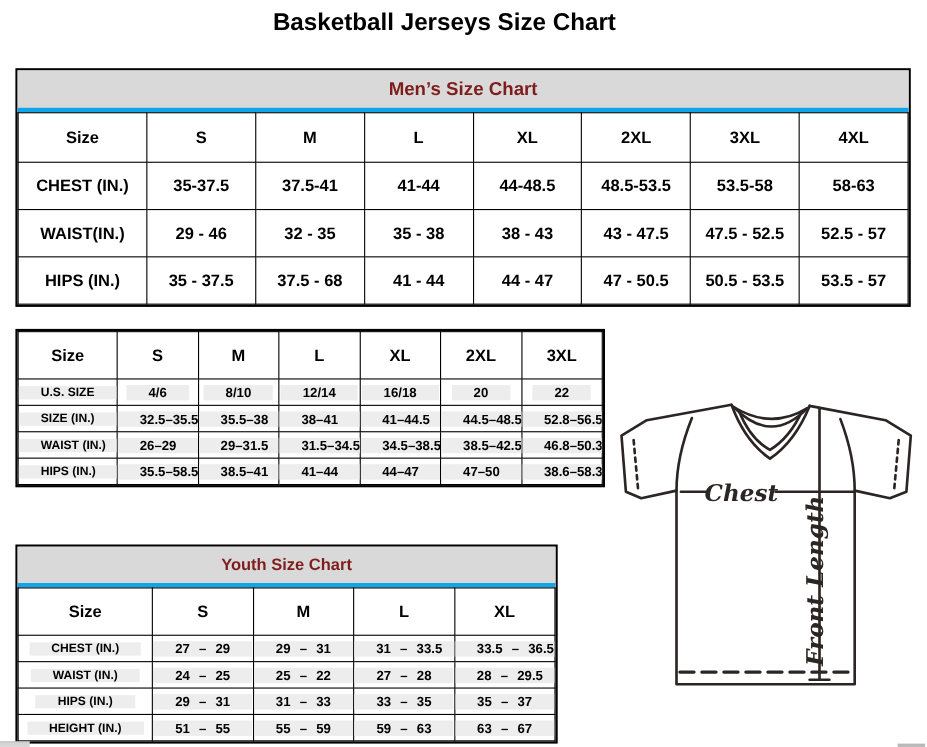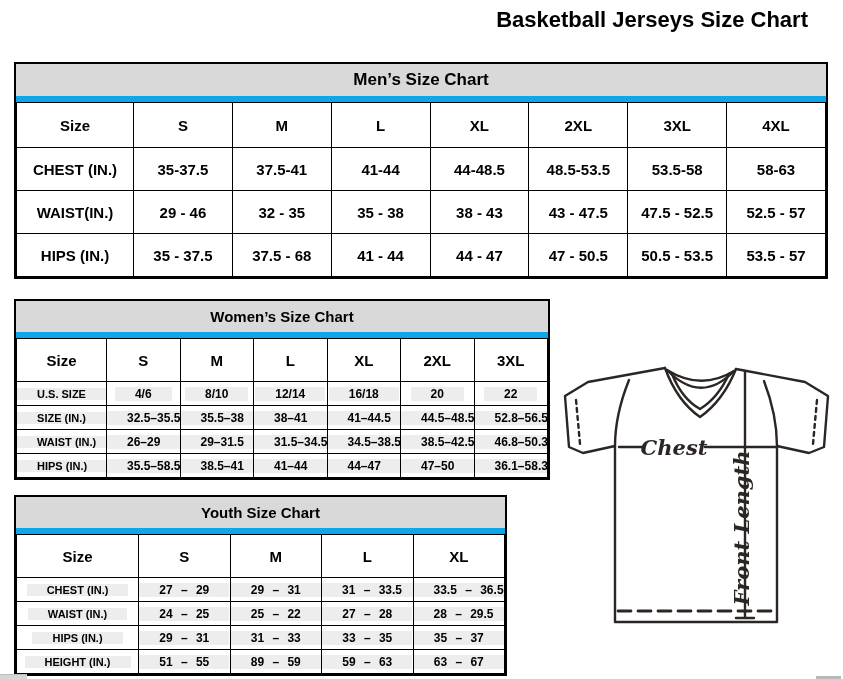--- a/index.html
+++ b/index.html
@@ -1,25 +1,25 @@
 <!DOCTYPE html>
 <html><head>
 <meta charset="utf-8">
 <style>
   *{margin:0;padding:0;box-sizing:border-box}
   html,body{background:#fff}
   body{font-family:"Liberation Sans",sans-serif;color:#000}
   #screen{position:relative;width:843px;height:679px;background:#fff;overflow:hidden}
 
-  .page-title{position:absolute;top:7px;left:0;width:808px;text-align:right;
+  .page-title{position:absolute;top:7px;left:0;width:808px;text-align:center;
               font-size:22px;font-weight:bold;color:#000}
 
   .chart{position:absolute;border:2px solid #000;background:#fff}
-  .chart-title{background:#d9d9d9;border-bottom:6px solid #0ea5e9;display:flex;
-               align-items:center;justify-content:center;font-weight:bold;color:#000000}
+  .chart-title{background:#d9d9d9;border-bottom:4px solid #0ea5e9;display:flex;
+               align-items:center;justify-content:center;font-weight:bold;color:#7f1d1d}
 
   table.grid{width:100%;border-collapse:collapse;table-layout:fixed}
   .grid th,.grid td{border:1px solid #000;text-align:center;vertical-align:middle;
                     font-weight:bold;overflow:hidden;white-space:nowrap}
 
   
   #men{left:14px;top:62px;width:814px}
   #men .chart-title{height:38px;font-size:17px}
   #men tr.head th{height:45px;font-size:15px}
   #men tr:not(.head) th,#men td{height:43px;font-size:15px}
@@ -108,21 +108,20 @@
             <td><span class="cellval">41 - 44</span></td>
             <td><span class="cellval">44 - 47</span></td>
             <td><span class="cellval">47 - 50.5</span></td>
             <td><span class="cellval">50.5 - 53.5</span></td>
             <td><span class="cellval">53.5 - 57</span></td>
           </tr>
         </tbody>
       </table>
     </div>
   <div id="women" class="chart compact">
-      <div class="chart-title">Women’s Size Chart</div>
       <table class="grid">
         <colgroup>
           <col class="labelcol">
           <col>
           <col>
           <col>
           <col>
           <col>
           <col>
         </colgroup>
@@ -163,21 +162,21 @@
             <td><span class="cellval">38.5–42.5</span></td>
             <td><span class="cellval">46.8–50.3</span></td>
           </tr>
           <tr>
             <th><span class="cellval">HIPS (IN.)</span></th>
             <td><span class="cellval">35.5–58.5</span></td>
             <td><span class="cellval">38.5–41</span></td>
             <td><span class="cellval">41–44</span></td>
             <td><span class="cellval">44–47</span></td>
             <td><span class="cellval">47–50</span></td>
-            <td><span class="cellval">36.1–58.3</span></td>
+            <td><span class="cellval">38.6–58.3</span></td>
           </tr>
         </tbody>
       </table>
     </div>
   <div id="youth" class="chart compact">
       <div class="chart-title">Youth Size Chart</div>
       <table class="grid">
         <colgroup>
           <col class="labelcol">
           <col>
@@ -210,21 +209,21 @@
           <tr>
             <th><span class="cellval">HIPS (IN.)</span></th>
             <td><span class="cellval">29 – 31</span></td>
             <td><span class="cellval">31 – 33</span></td>
             <td><span class="cellval">33 – 35</span></td>
             <td><span class="cellval">35 – 37</span></td>
           </tr>
           <tr>
             <th><span class="cellval">HEIGHT (IN.)</span></th>
             <td><span class="cellval">51 – 55</span></td>
-            <td><span class="cellval">89 – 59</span></td>
+            <td><span class="cellval">55 – 59</span></td>
             <td><span class="cellval">59 – 63</span></td>
             <td><span class="cellval">63 – 67</span></td>
           </tr>
         </tbody>
       </table>
     </div>
 
   <svg class="jersey" width="288" height="290" viewBox="0 0 288 290" xmlns="http://www.w3.org/2000/svg">
     <g fill="none" stroke="#2b2523" stroke-width="2.4" stroke-linejoin="round" stroke-linecap="round">
       <path d="M110,13 L33,27 L10,41 L14,92 L28,98 L60,91 L60,267 L222,267 L222,91 L254,98 L269,92 L273,41 L250,27 L181,14"></path>

